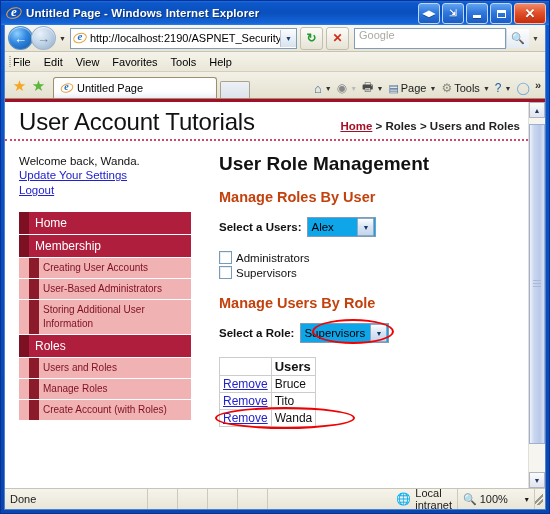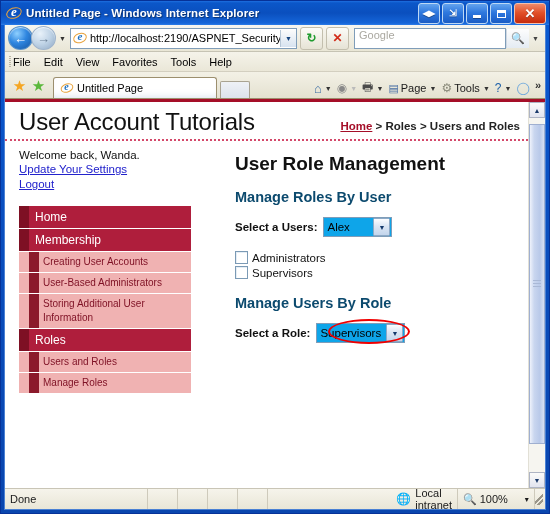--- a/index.html
+++ b/index.html
@@ -135,38 +135,38 @@
   }
   .page-head{
     display:flex;align-items:flex-end;justify-content:space-between;
     padding:6px 8px 3px 14px;border-bottom:2px dotted #D4486A;
   }
   .page-title{
     font-size:24px;color:#111;font-family:"Liberation Sans", sans-serif;letter-spacing:-.2px;
   }
   .crumb{font-size:11.5px;font-weight:bold;color:#222;padding-bottom:4px;white-space:nowrap;}
   .crumb a{color:#A50E28;text-decoration:underline;}
-  .body-cols{display:flex;align-items:flex-start;gap:16px;}
+  .body-cols{display:flex;align-items:center;}
   .leftcol{width:200px;flex:none;padding:8px 0 0 14px;box-sizing:border-box;}
   .welcome{font-size:11.5px;color:#111;margin-bottom:1px;}
   .leftlink{font-size:11.5px;color:#2222CC;text-decoration:underline;display:block;line-height:15px;}
   .navlist{margin-top:14px;width:172px;}
   .nav-top{
     background:#AF1E3C;color:#fff;font-size:12px;
     padding:4px 0 4px 16px;border-bottom:1px solid #fff;position:relative;
   }
   .nav-top:before{content:"";position:absolute;left:0;top:0;bottom:0;width:10px;background:#7E1024;}
   .nav-sub{
     background:#F0B2B2;color:#7E1024;font-size:10px;line-height:14px;
     padding:3px 6px 3px 24px;border-bottom:1px solid #fff;position:relative;
   }
   .nav-sub:before{content:"";position:absolute;left:10px;top:0;bottom:0;width:10px;background:#8B1A2B;}
   .rightcol{flex:1;padding:12px 10px 0 14px;min-width:0;}
   .h1{font-size:19px;font-weight:bold;color:#111;margin:0 0 14px 0;}
-  .h2{font-size:14.5px;font-weight:bold;color:#0c4a6e;margin:0 0 12px 0;}
+  .h2{font-size:14.5px;font-weight:bold;color:#c2410c;margin:0 0 12px 0;}
   .field-row{display:flex;align-items:center;margin-bottom:14px;position:relative;}
   .field-label{font-size:11.5px;font-weight:bold;color:#111;margin-right:6px;}
   .sel{
     height:18px;border:1px solid #7F9DB9;background:#0ea5e9;display:flex;align-items:center;
     font-size:11.5px;color:#000;
   }
   .sel .val{padding:0 4px 0 3px;white-space:nowrap;}
   .sel .arrow{
     width:15px;height:16px;margin:0 1px 0 0;flex:none;
     background:linear-gradient(180deg,#fcfdff 0%,#dbe6f4 45%,#c3d5ec 100%);
@@ -375,20 +375,21 @@
 
             <div class="navlist">
               <div class="nav-top">Home</div>
               <div class="nav-top">Membership</div>
               <div class="nav-sub">Creating User Accounts</div>
               <div class="nav-sub">User-Based Administrators</div>
               <div class="nav-sub">Storing Additional User Information</div>
               <div class="nav-top">Roles</div>
               <div class="nav-sub">Users and Roles</div>
               <div class="nav-sub">Manage Roles</div>
+              <div class="nav-sub">Create Account (with Roles)</div>
             </div>
           </div>
 
           <div class="rightcol">
             <div class="h1">User Role Management</div>
 
             <div class="h2">Manage Roles By User</div>
 
             <div class="field-row">
               <span class="field-label">Select a Users:</span>
@@ -413,20 +414,43 @@
 
             <div class="field-row">
               <span class="field-label">Select a Role:</span>
               <span class="sel role">
                 <span class="val">Supervisors</span>
                 <span class="arrow">▼</span>
               </span>
               <span class="ellipse" style="left:93px;top:-4px;width:82px;height:25px;"></span>
             </div>
 
+            <div style="position:relative;">
+              <table class="utable">
+                <tbody>
+                    <tr>
+                  <th></th>
+                  <th>Users</th>
+                </tr>
+                <tr>
+                  <td><a class="rm">Remove</a></td>
+                  <td>Bruce</td>
+                </tr>
+                <tr>
+                  <td><a class="rm">Remove</a></td>
+                  <td>Tito</td>
+                </tr>
+                <tr>
+                  <td><a class="rm">Remove</a></td>
+                  <td>Wanda</td>
+                </tr>
+              </tbody>
+                </table>
+              <span class="ellipse" style="left:-4px;top:50px;width:140px;height:22px;"></span>
+            </div>
           </div>
 
         </div>
       </div>
 
       <div class="vscroll">
         <div class="sb-btn">▲</div>
         <div class="sb-track">
           <div class="sb-thumb">
             <span class="sb-grip"></span>

